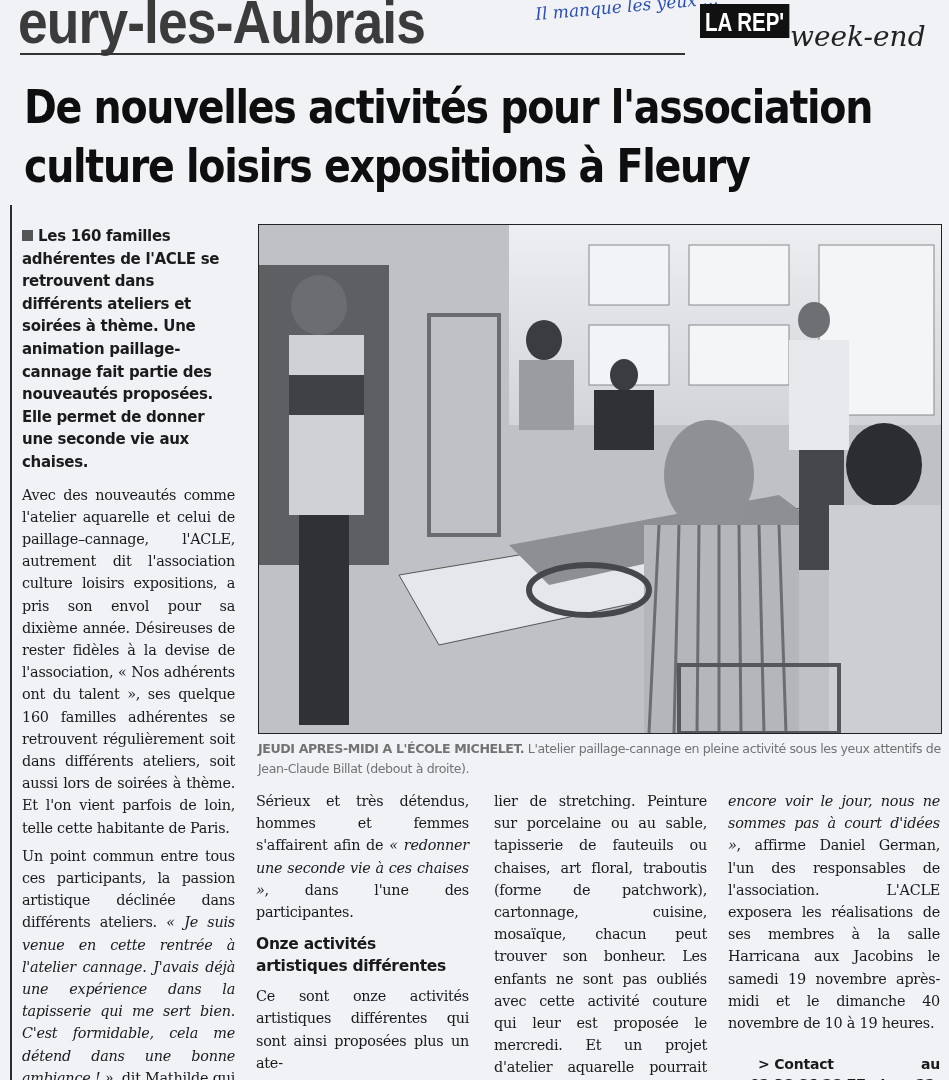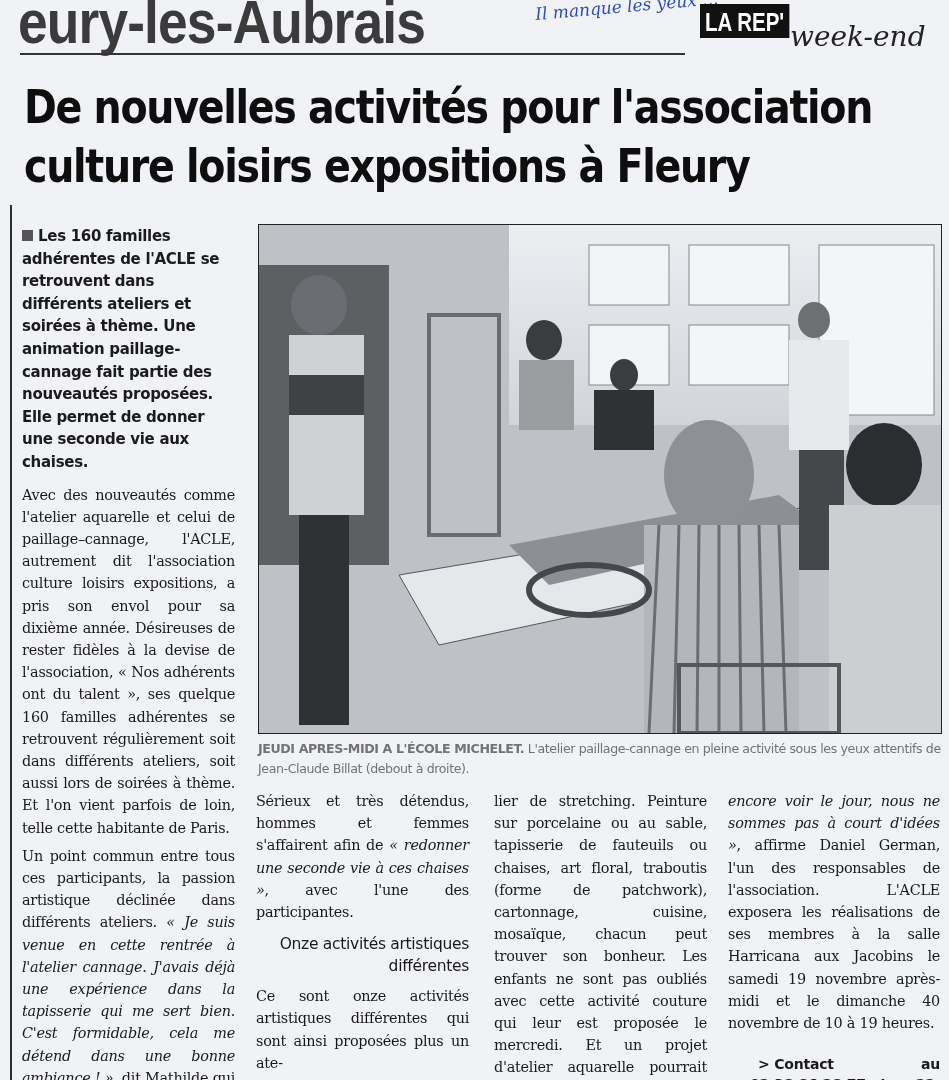--- a/index.html
+++ b/index.html
@@ -52,22 +52,22 @@
   .col p + p { margin-top:6px; }
   .lead {
     font-family:"DejaVu Sans", sans-serif; font-weight:bold;
     font-size:15px; line-height:22.6px; color:#1b1b1b; text-align:left;
     letter-spacing:-0.3px;
   }
   .sq { display:inline-block; width:11px; height:11px; background:#555; margin-right:5px; vertical-align:0; }
   .body-text { font-family:"DejaVu Serif", serif; font-size:14.4px; letter-spacing:-0.25px; }
   .it { font-style:italic; }
   .subhead {
-    font-family:"DejaVu Sans", sans-serif; font-weight:normal; font-size:15.5px;
-    line-height:22px; margin:10px 0 8px 0; text-align:right; letter-spacing:-0.3px;
+    font-family:"DejaVu Sans", sans-serif; font-weight:bold; font-size:15.5px;
+    line-height:22px; margin:10px 0 8px 0; text-align:left; letter-spacing:-0.3px;
   }
   .contact {
     font-family:"DejaVu Sans", sans-serif; font-weight:bold; font-size:14px;
     line-height:20px; margin:20px 0 0 22px; letter-spacing:-0.2px;
   }
   .contact .row1 { display:flex; justify-content:space-between;margin-left:8px; }
 
   .photo {
     position:absolute; left:258px; top:224px; width:682px; height:508px;
     border:1px solid #222; overflow:hidden;
@@ -155,21 +155,21 @@
       <rect x="420" y="440" width="160" height="68" fill="none" stroke="#55575b" stroke-width="4"></rect>
       <ellipse cx="330" cy="365" rx="60" ry="25" fill="none" stroke="#45474b" stroke-width="6"></ellipse>
     </svg>
   </div>
 
   <div class="caption">
     <span class="cap-lead">JEUDI APRES-MIDI A L'ÉCOLE MICHELET.</span><span style="font-weight:normal;"> L'atelier paillage-cannage en pleine activité sous les yeux attentifs de Jean-Claude Billat (debout à droite).</span>
   </div>
 
   <div class="col body-text" style="left:256px; top:790px; width:213px;">
-    <p><span>Sérieux et très détendus, hommes et femmes s'affairent afin de </span><span class="it">« redonner une seconde vie à ces chaises »</span><span>, avec l'une des participantes.</span></p>
+    <p><span>Sérieux et très détendus, hommes et femmes s'affairent afin de </span><span class="it">« redonner une seconde vie à ces chaises »</span><span>, dans l'une des participantes.</span></p>
     <div class="subhead">Onze activités artistiques différentes</div>
     <p>Ce sont onze activités artistiques différentes qui sont ainsi proposées plus un ate-</p>
   </div>
 
   <div class="col body-text" style="left:494px; top:790px; width:213px;">
     <p><span>lier de stretching. Peinture sur porcelaine ou au sable, tapisserie de fauteuils ou chaises, art floral, traboutis (forme de patchwork), cartonnage, cuisine, mosaïque, chacun peut trouver son bonheur. Les enfants ne sont pas oubliés avec cette activité couture qui leur est proposée le mercredi. Et un projet d'atelier aquarelle pourrait bientôt leur être proposé. </span></p>
   </div>
 
   <div class="col body-text" style="left:728px; top:790px; width:212px;">
     <p><span class="it">encore voir le jour, nous ne sommes pas à court d'idées »</span><span>, affirme Daniel German, l'un des responsables de l'association. L'ACLE exposera les réalisations de ses membres à la salle Harricana aux Jacobins le samedi 19 novembre après-midi et le dimanche 40 novembre de 10 à 19 heures.</span></p>

